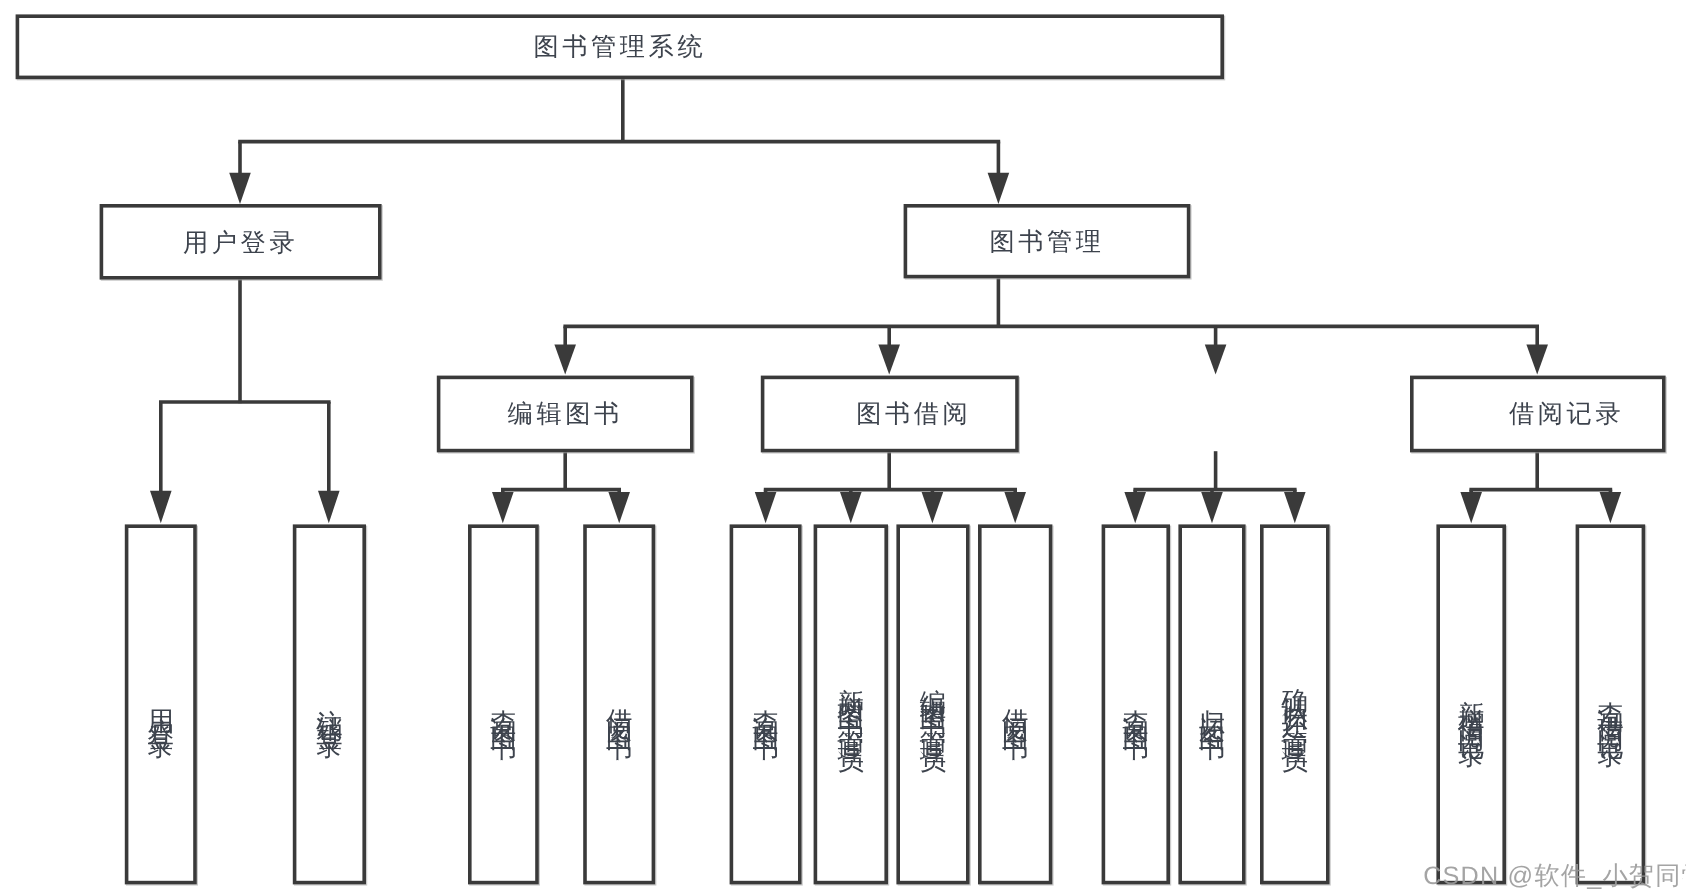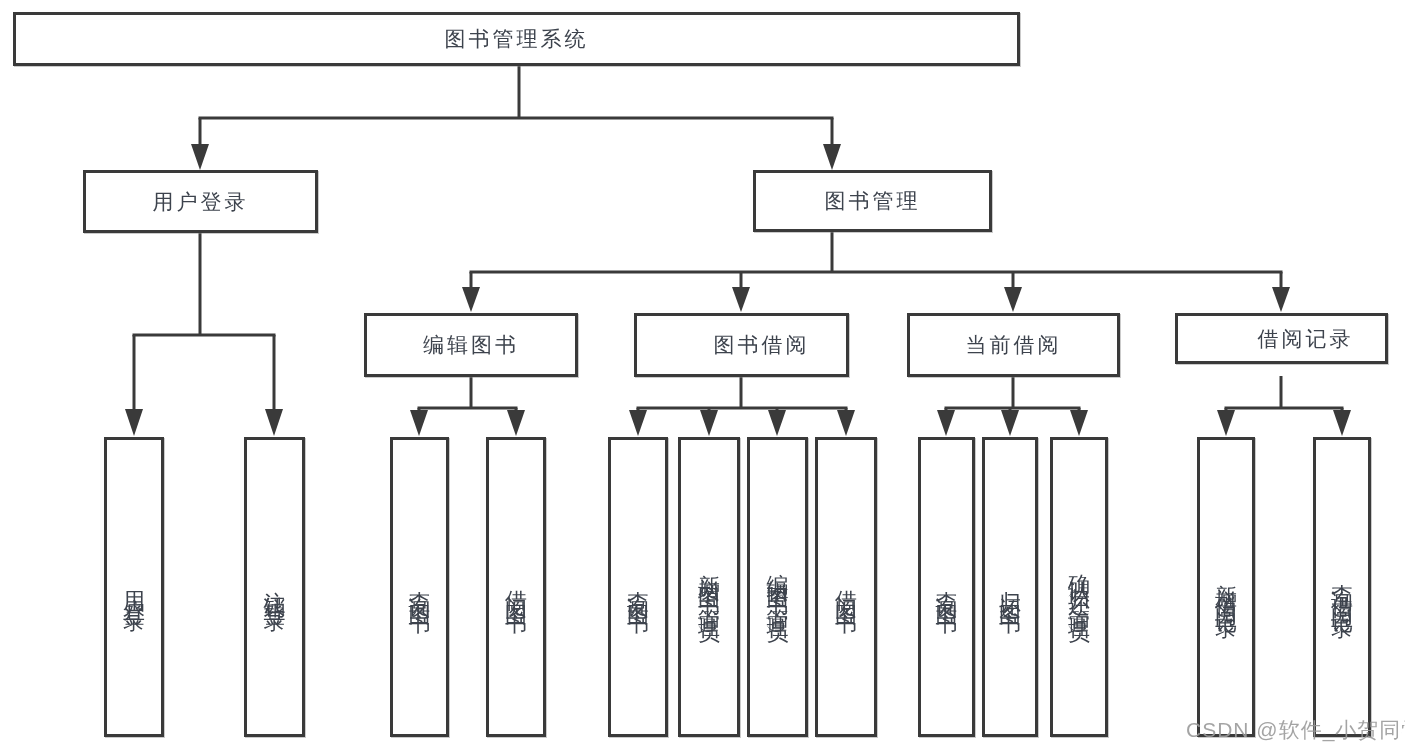--- a/index.html
+++ b/index.html
@@ -23,21 +23,21 @@
   }
   
   .n-root{left:13px;top:12px;width:1007px;height:54px;}
   
   .n-login{left:83px;top:170px;width:235px;height:63px;}
   .n-mgmt{left:713px;top:170px;width:239px;height:62px;margin-left:40px;}
   
   .n-rec{left:364px;top:313px;width:214px;height:64px;}
   .n-borrow{left:634px;top:313px;width:215px;height:64px;padding-left:40px;}
   .n-current{left:907px;top:313px;width:213px;height:64px;}
-  .n-records{left:1175px;top:313px;width:213px;height:51px;padding-left:48px;}
+  .n-records{left:1175px;top:313px;width:213px;height:64px;padding-left:48px;}
   
   .v1{left:104px;top:437px;width:60px;height:300px;}
   .v2{left:244px;top:437px;width:61px;height:300px;}
   .v3{left:390px;top:437px;width:59px;height:300px;}
   .v4{left:486px;top:437px;width:60px;height:300px;}
   .v5{left:608px;top:437px;width:60px;height:300px;}
   .v6{left:678px;top:437px;width:62px;height:300px;}
   .v7{left:747px;top:437px;width:61px;height:300px;}
   .v8{left:815px;top:437px;width:62px;height:300px;}
   .v9{left:918px;top:437px;width:57px;height:300px;}
@@ -120,21 +120,20 @@
     <polygon points="1333,410 1351,410 1342,436"></polygon>
   </svg>
 
   <div class="hbox n-root">图书管理系统</div>
 
   <div class="hbox n-login">用户登录</div>
   <div class="hbox n-mgmt">图书管理</div>
 
   <div class="hbox n-rec">编辑图书</div>
   <div class="hbox n-borrow">图书借阅</div>
-  <div class="hbox n-current">当前借阅</div>
   <div class="hbox n-records">借阅记录</div>
 
   <div class="vbox v1">
     <span>用户登录</span>
     </div>
   <div class="vbox v2">
     <span>注销登录</span>
     </div>
 
   <div class="vbox v3">

